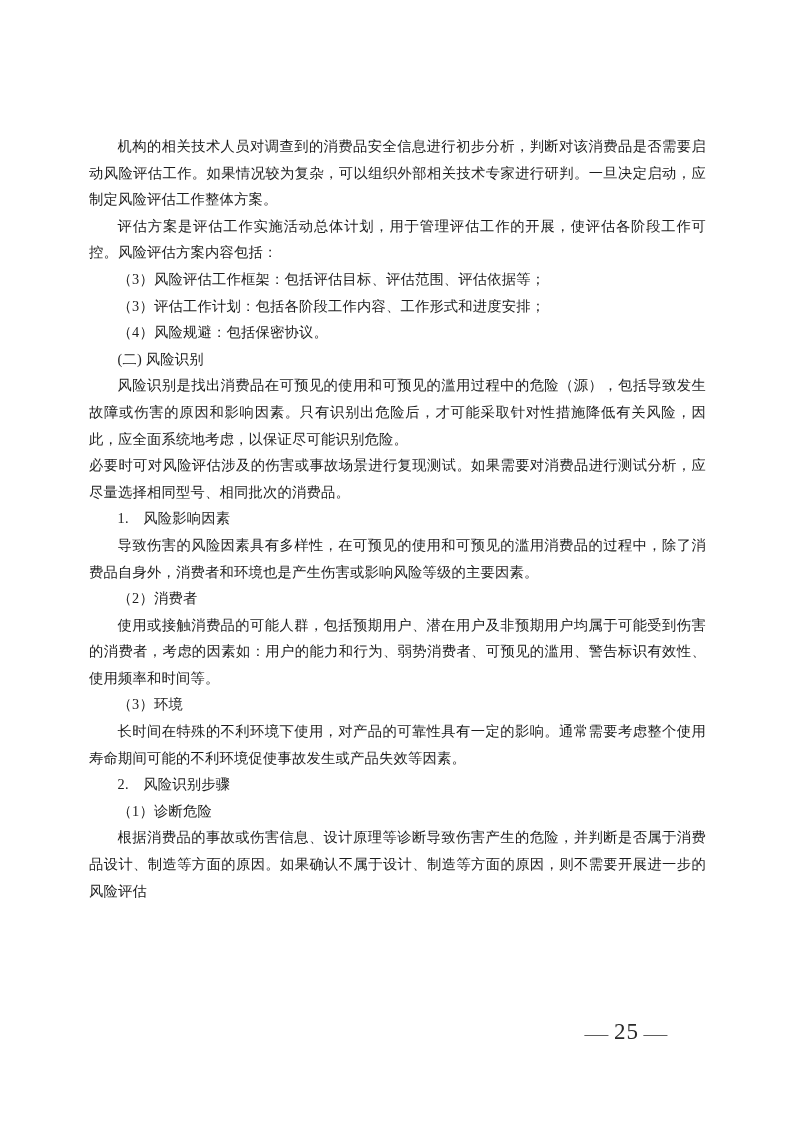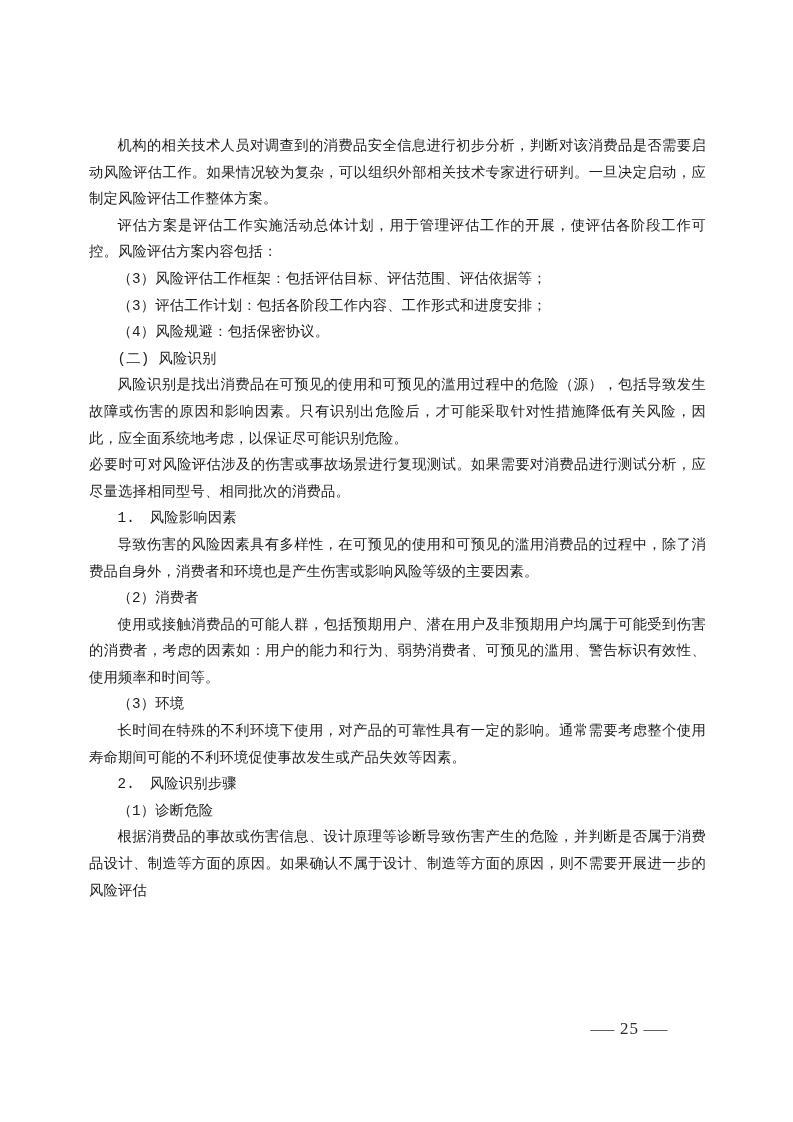--- a/index.html
+++ b/index.html
@@ -19,21 +19,20 @@
   .content {
     position: absolute;
     left: 89px;
     top: 133px;
     width: 617px;
     font-size: 14.3px;
     line-height: 26.6px;
     text-align: justify;
     text-justify: inter-ideograph;
     letter-spacing: 0.2px;
-    font-family: Liberation Mono, monospace;
   }
   .para {
     margin: 0;
     padding: 0;
     text-indent: 2em;
   }
   .para.no-indent {
     text-indent: 0;
   }
   .footer {
@@ -45,21 +44,21 @@
     letter-spacing: 1px;
     white-space: pre;
   }
   .footer .dash {
     display: inline-block;
     transform: scaleX(1.4);
     margin: 0 8px;
     color: #444;
   }
   .footer .num {
-    font-size: 17px;
+    font-size: 23px;
   }
 </style>
 </head>
 <body>
 
 <div class="page">
 
   <div class="content">
     <p class="para">机构的相关技术人员对调查到的消费品安全信息进行初步分析，判断对该消费品是否需要启动风险评估工作。如果情况较为复杂，可以组织外部相关技术专家进行研判。一旦决定启动，应制定风险评估工作整体方案。</p>
     <p class="para">评估方案是评估工作实施活动总体计划，用于管理评估工作的开展，使评估各阶段工作可控。风险评估方案内容包括：</p>

